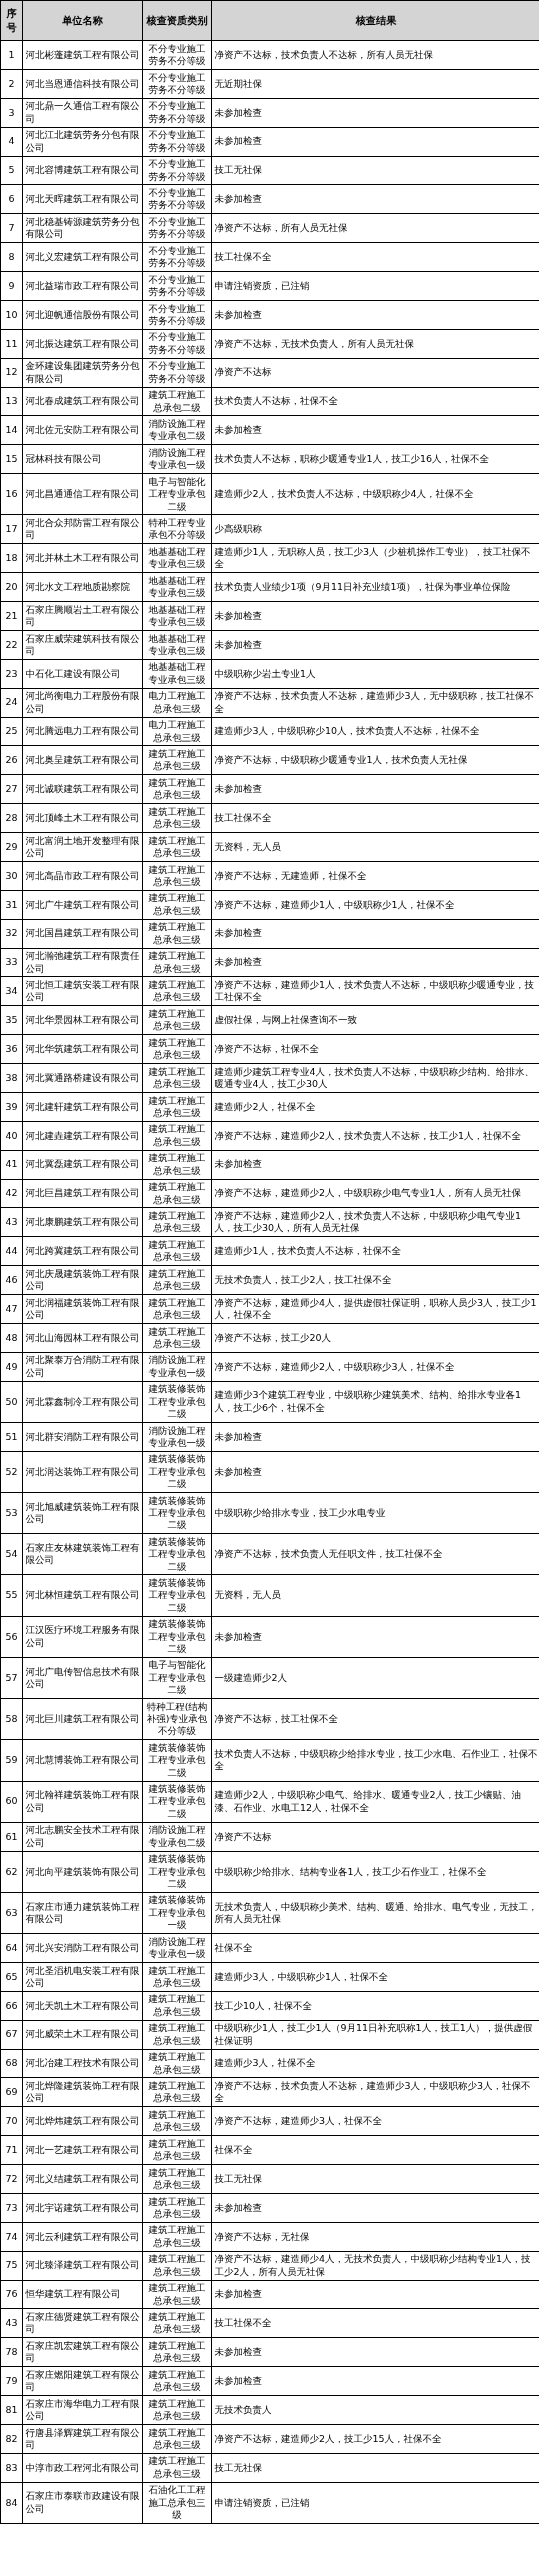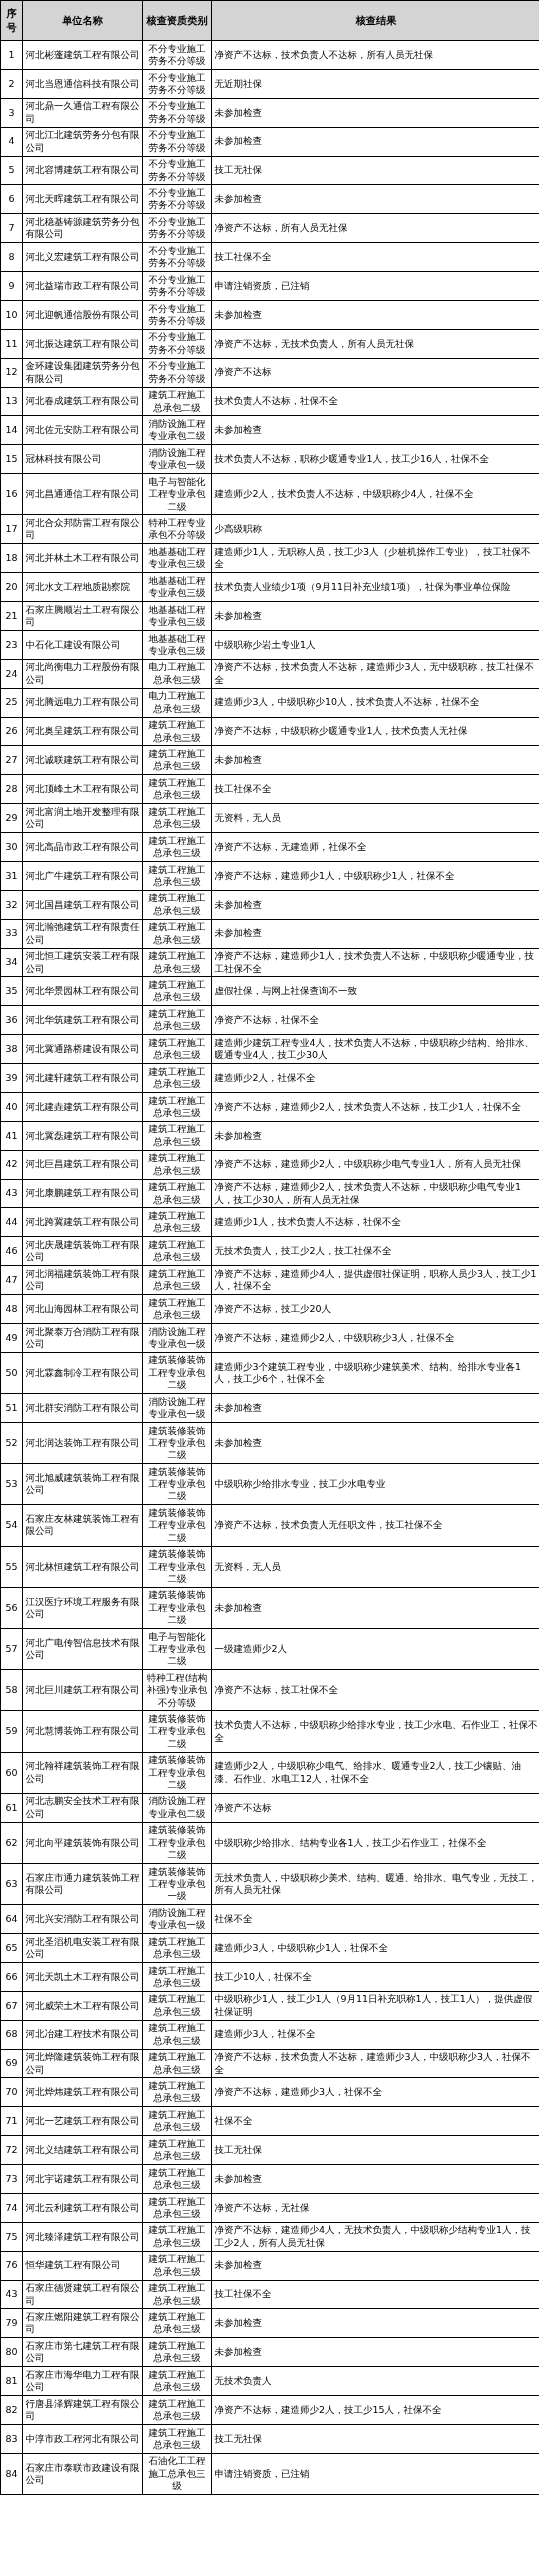--- a/index.html
+++ b/index.html
@@ -180,20 +180,26 @@
           <td class="cell-cat">地基基础工程专业承包三级</td>
           <td class="cell-res">技术负责人业绩少1项（9月11日补充业绩1项），社保为事业单位保险</td>
         </tr>
         <tr>
           <td class="cell-no">21</td>
           <td class="cell-name">石家庄腾顺岩土工程有限公司</td>
           <td class="cell-cat">地基基础工程专业承包三级</td>
           <td class="cell-res">未参加检查</td>
         </tr>
         <tr>
+          <td class="cell-no">22</td>
+          <td class="cell-name">石家庄威荣建筑科技有限公司</td>
+          <td class="cell-cat">地基基础工程专业承包三级</td>
+          <td class="cell-res">未参加检查</td>
+        </tr>
+        <tr>
           <td class="cell-no">23</td>
           <td class="cell-name">中石化工建设有限公司</td>
           <td class="cell-cat">地基基础工程专业承包三级</td>
           <td class="cell-res">中级职称少岩土专业1人</td>
         </tr>
         <tr>
           <td class="cell-no">24</td>
           <td class="cell-name">河北尚衡电力工程股份有限公司</td>
           <td class="cell-cat">电力工程施工总承包三级</td>
           <td class="cell-res">净资产不达标，技术负责人不达标，建造师少3人，无中级职称，技工社保不全</td>
@@ -498,28 +504,28 @@
           <td class="cell-cat">建筑工程施工总承包三级</td>
           <td class="cell-res">未参加检查</td>
         </tr>
         <tr>
           <td class="cell-no">43</td>
           <td class="cell-name">石家庄德贤建筑工程有限公司</td>
           <td class="cell-cat">建筑工程施工总承包三级</td>
           <td class="cell-res">技工社保不全</td>
         </tr>
         <tr>
+          <td class="cell-no">78</td>
+          <td class="cell-name">石家庄凯宏建筑工程有限公司</td>
+          <td class="cell-cat">建筑工程施工总承包三级</td>
+          <td class="cell-res">未参加检查</td>
+        </tr>
+        <tr>
           <td class="cell-no">79</td>
           <td class="cell-name">石家庄燃阳建筑工程有限公司</td>
-          <td class="cell-cat">建筑工程施工总承包三级</td>
-          <td class="cell-res">未参加检查</td>
-        </tr>
-        <tr>
-          <td class="cell-no">80</td>
-          <td class="cell-name">石家庄市第七建筑工程有限公司</td>
           <td class="cell-cat">建筑工程施工总承包三级</td>
           <td class="cell-res">未参加检查</td>
         </tr>
         <tr>
           <td class="cell-no">81</td>
           <td class="cell-name">石家庄市海华电力工程有限公司</td>
           <td class="cell-cat">建筑工程施工总承包三级</td>
           <td class="cell-res">无技术负责人</td>
         </tr>
         <tr>

